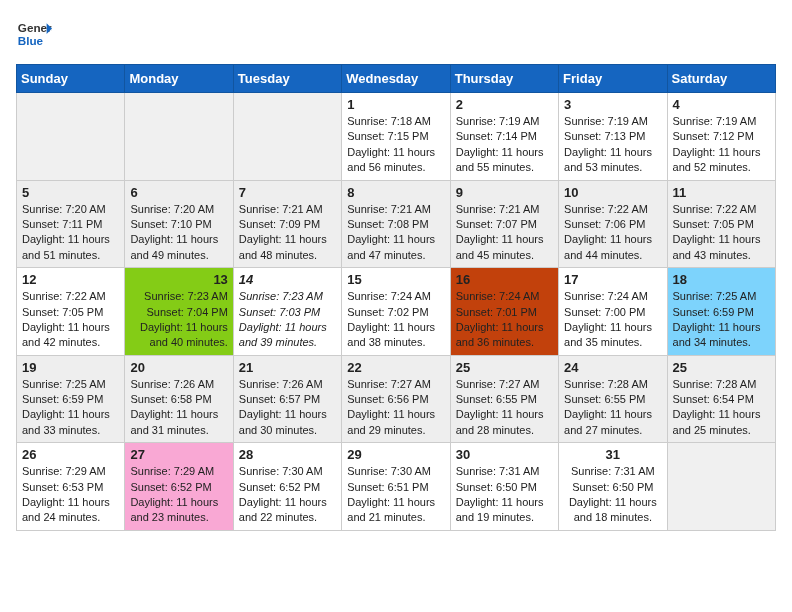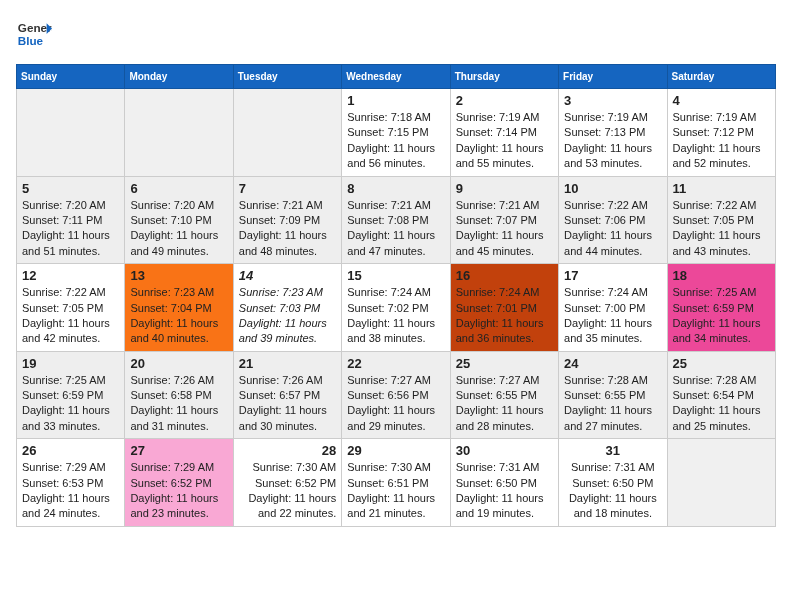--- a/index.html
+++ b/index.html
@@ -38,21 +38,21 @@
       color: #333;
     }
     .calendar {
       width: 100%;
       border-collapse: collapse;
       border: 1px solid #ccc;
     }
     .calendar th {
       background: #1565C0;
       color: #fff;
-      font-size: 10px;
+      font-size: 13px;
       font-weight: bold;
       padding: 6px 4px;
       text-align: left;
       border: 1px solid #1155a0;
     }
     .calendar td {
       vertical-align: top;
       border: 1px solid #ccc;
       padding: 4px 5px;
       width: 108px;
@@ -136,31 +136,31 @@
         <td style="background: rgb(238, 238, 238);"><span class="day-number">9</span>
 <span class="day-info">Sunrise: 7:21 AM<br>Sunset: 7:07 PM<br>Daylight: 11 hours and 45 minutes.</span></td>
         <td style="background: rgb(238, 238, 238); margin-left: 40px;"><span class="day-number">10</span>
 <span class="day-info">Sunrise: 7:22 AM<br>Sunset: 7:06 PM<br>Daylight: 11 hours and 44 minutes.</span></td>
         <td style="background: rgb(238, 238, 238);"><span class="day-number">11</span>
 <span class="day-info">Sunrise: 7:22 AM<br>Sunset: 7:05 PM<br>Daylight: 11 hours and 43 minutes.</span></td>
       </tr>
       <tr>
         <td style="background: rgb(255, 255, 255);"><span class="day-number">12</span>
 <span class="day-info">Sunrise: 7:22 AM<br>Sunset: 7:05 PM<br>Daylight: 11 hours and 42 minutes.</span></td>
-        <td style="background: #f97316;"><span class="day-number">13</span>
+        <td style="background: #84cc16; text-align: right;"><span class="day-number">13</span>
 <span class="day-info">Sunrise: 7:23 AM<br>Sunset: 7:04 PM<br>Daylight: 11 hours and 40 minutes.</span></td>
         <td style="background: rgb(255, 255, 255); font-style: italic;"><span class="day-number">14</span>
 <span class="day-info">Sunrise: 7:23 AM<br>Sunset: 7:03 PM<br>Daylight: 11 hours and 39 minutes.</span></td>
         <td style="background: rgb(255, 255, 255);"><span class="day-number">15</span>
 <span class="day-info">Sunrise: 7:24 AM<br>Sunset: 7:02 PM<br>Daylight: 11 hours and 38 minutes.</span></td>
         <td style="background: #c2410c;"><span class="day-number">16</span>
 <span class="day-info">Sunrise: 7:24 AM<br>Sunset: 7:01 PM<br>Daylight: 11 hours and 36 minutes.</span></td>
         <td style="background: rgb(255, 255, 255);"><span class="day-number">17</span>
 <span class="day-info">Sunrise: 7:24 AM<br>Sunset: 7:00 PM<br>Daylight: 11 hours and 35 minutes.</span></td>
-        <td style="background: #ec4899; margin-top: 6px;"><span class="day-number">18</span>
+        <td style="background: #7dd3fc; margin-top: 6px;"><span class="day-number">18</span>
 <span class="day-info">Sunrise: 7:25 AM<br>Sunset: 6:59 PM<br>Daylight: 11 hours and 34 minutes.</span></td>
       </tr>
       <tr>
         <td style="background: rgb(238, 238, 238);"><span class="day-number">19</span>
 <span class="day-info">Sunrise: 7:25 AM<br>Sunset: 6:59 PM<br>Daylight: 11 hours and 33 minutes.</span></td>
         <td style="background: rgb(238, 238, 238);"><span class="day-number">20</span>
 <span class="day-info">Sunrise: 7:26 AM<br>Sunset: 6:58 PM<br>Daylight: 11 hours and 31 minutes.</span></td>
         <td style="background: rgb(238, 238, 238);"><span class="day-number">21</span>
 <span class="day-info">Sunrise: 7:26 AM<br>Sunset: 6:57 PM<br>Daylight: 11 hours and 30 minutes.</span></td>
         <td style="background: rgb(238, 238, 238);"><span class="day-number">22</span>
@@ -170,21 +170,21 @@
         <td style="background: rgb(238, 238, 238);"><span class="day-number">24</span>
 <span class="day-info">Sunrise: 7:28 AM<br>Sunset: 6:55 PM<br>Daylight: 11 hours and 27 minutes.</span></td>
         <td style="background: rgb(238, 238, 238);"><span class="day-number">25</span>
 <span class="day-info">Sunrise: 7:28 AM<br>Sunset: 6:54 PM<br>Daylight: 11 hours and 25 minutes.</span></td>
       </tr>
       <tr>
         <td style="background: rgb(255, 255, 255);"><span class="day-number">26</span>
 <span class="day-info">Sunrise: 7:29 AM<br>Sunset: 6:53 PM<br>Daylight: 11 hours and 24 minutes.</span></td>
         <td style="background: #f9a8d4;"><span class="day-number">27</span>
 <span class="day-info">Sunrise: 7:29 AM<br>Sunset: 6:52 PM<br>Daylight: 11 hours and 23 minutes.</span></td>
-        <td style="background: rgb(255, 255, 255); text-align: right;"><span class="day-number">28</span>
+        <td style="background: rgb(255, 255, 255);"><span class="day-number">28</span>
 <span class="day-info">Sunrise: 7:30 AM<br>Sunset: 6:52 PM<br>Daylight: 11 hours and 22 minutes.</span></td>
         <td style="background: rgb(255, 255, 255);"><span class="day-number">29</span>
 <span class="day-info">Sunrise: 7:30 AM<br>Sunset: 6:51 PM<br>Daylight: 11 hours and 21 minutes.</span></td>
         <td style="background: rgb(255, 255, 255);"><span class="day-number">30</span>
 <span class="day-info">Sunrise: 7:31 AM<br>Sunset: 6:50 PM<br>Daylight: 11 hours and 19 minutes.</span></td>
         <td style="background: rgb(255, 255, 255); text-align: center;"><span class="day-number">31</span>
 <span class="day-info">Sunrise: 7:31 AM<br>Sunset: 6:50 PM<br>Daylight: 11 hours and 18 minutes.</span></td>
         <td class="empty-cell"></td>
       </tr>
     </tbody>

